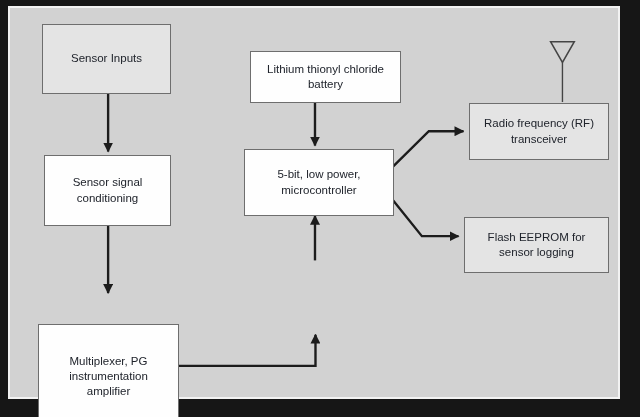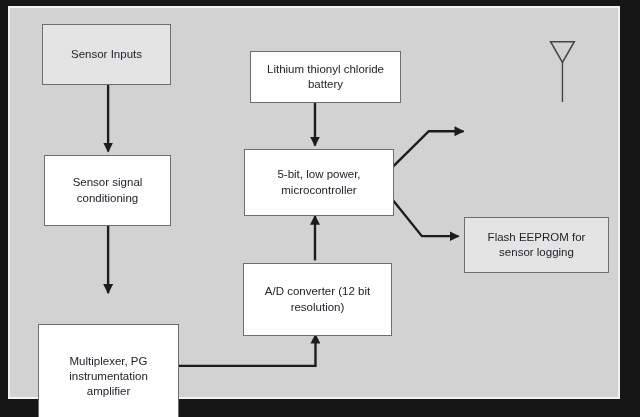--- a/index.html
+++ b/index.html
@@ -32,21 +32,21 @@
     text-align: center;
     background: var(--box-white, #fefefe);
     border: 1.4px solid var(--box-border, #6e6e6e);
     color: var(--text, #20242c);
     font-size: 11.5px;
     line-height: 1.32;
     padding: 2px 7px;
   }
   .node.shaded { background: var(--box-shaded, #e4e4e4); }
 
-  #box-sensor-inputs { left: 32px;  top: 16px;  width: 129px; height: 61px; }
+  #box-sensor-inputs { left: 32px;  top: 16px;  width: 129px; height: 70px; }
   #box-conditioning  { left: 34px;  top: 147px; width: 127px; height: 71px; align-items: center; }
   #box-multiplexer   { left: 28px;  top: 290px; width: 141px; height: 105px; margin-top: 26px; }
   #box-battery       { left: 240px; top: 43px;  width: 151px; height: 52px; }
   #box-micro         { left: 234px; top: 141px; width: 150px; height: 67px; }
   #box-adc           { left: 233px; top: 255px; width: 149px; height: 73px; }
   #box-rf            { left: 459px; top: 95px;  width: 140px; height: 57px; }
   #box-eeprom        { left: 454px; top: 209px; width: 145px; height: 56px; }
 
   svg.connectors {
     position: absolute; inset: 0;
@@ -111,24 +111,24 @@
       </div>
 
       <div class="node" id="box-battery">
         <span>Lithium thionyl chloride battery</span>
       </div>
 
       <div class="node" id="box-micro">
         <span>5-bit, low power, microcontroller</span>
       </div>
 
-      <div class="node" id="box-adc">
-        <span>A/D converter (12 bit resolution)</span>
+
+      <div class="node shaded" id="box-rf">
+        <span>Radio frequency (RF) transceiver</span>
       </div>
-
 
       <div class="node shaded" id="box-eeprom">
         <span>Flash EEPROM for sensor logging</span>
       </div>
 
     </div>
   </div>
 </div>
 
 </body></html>

